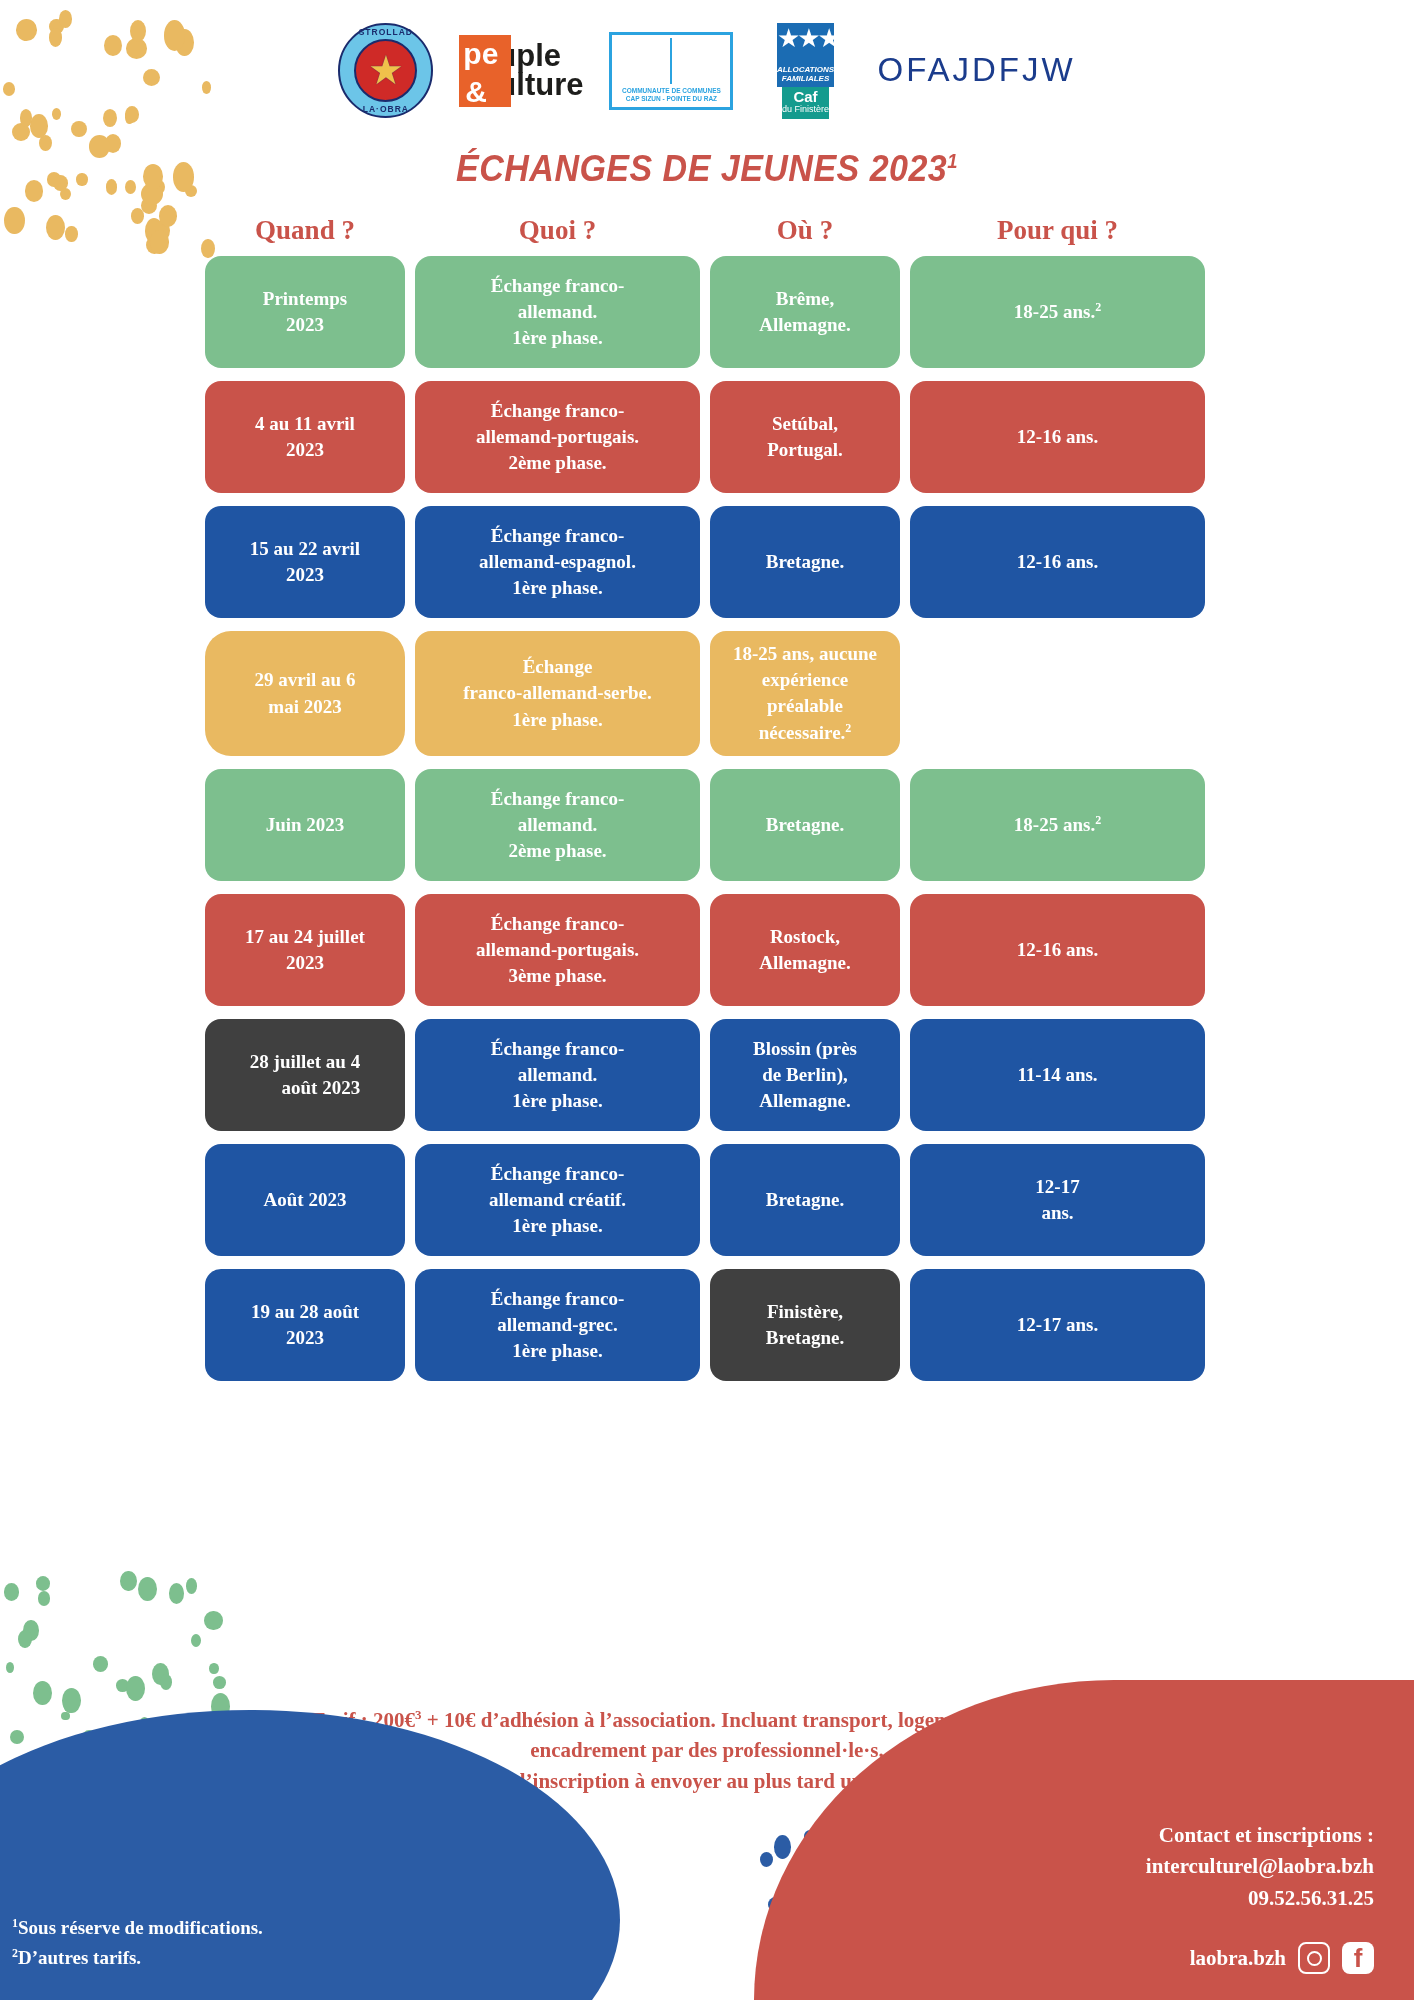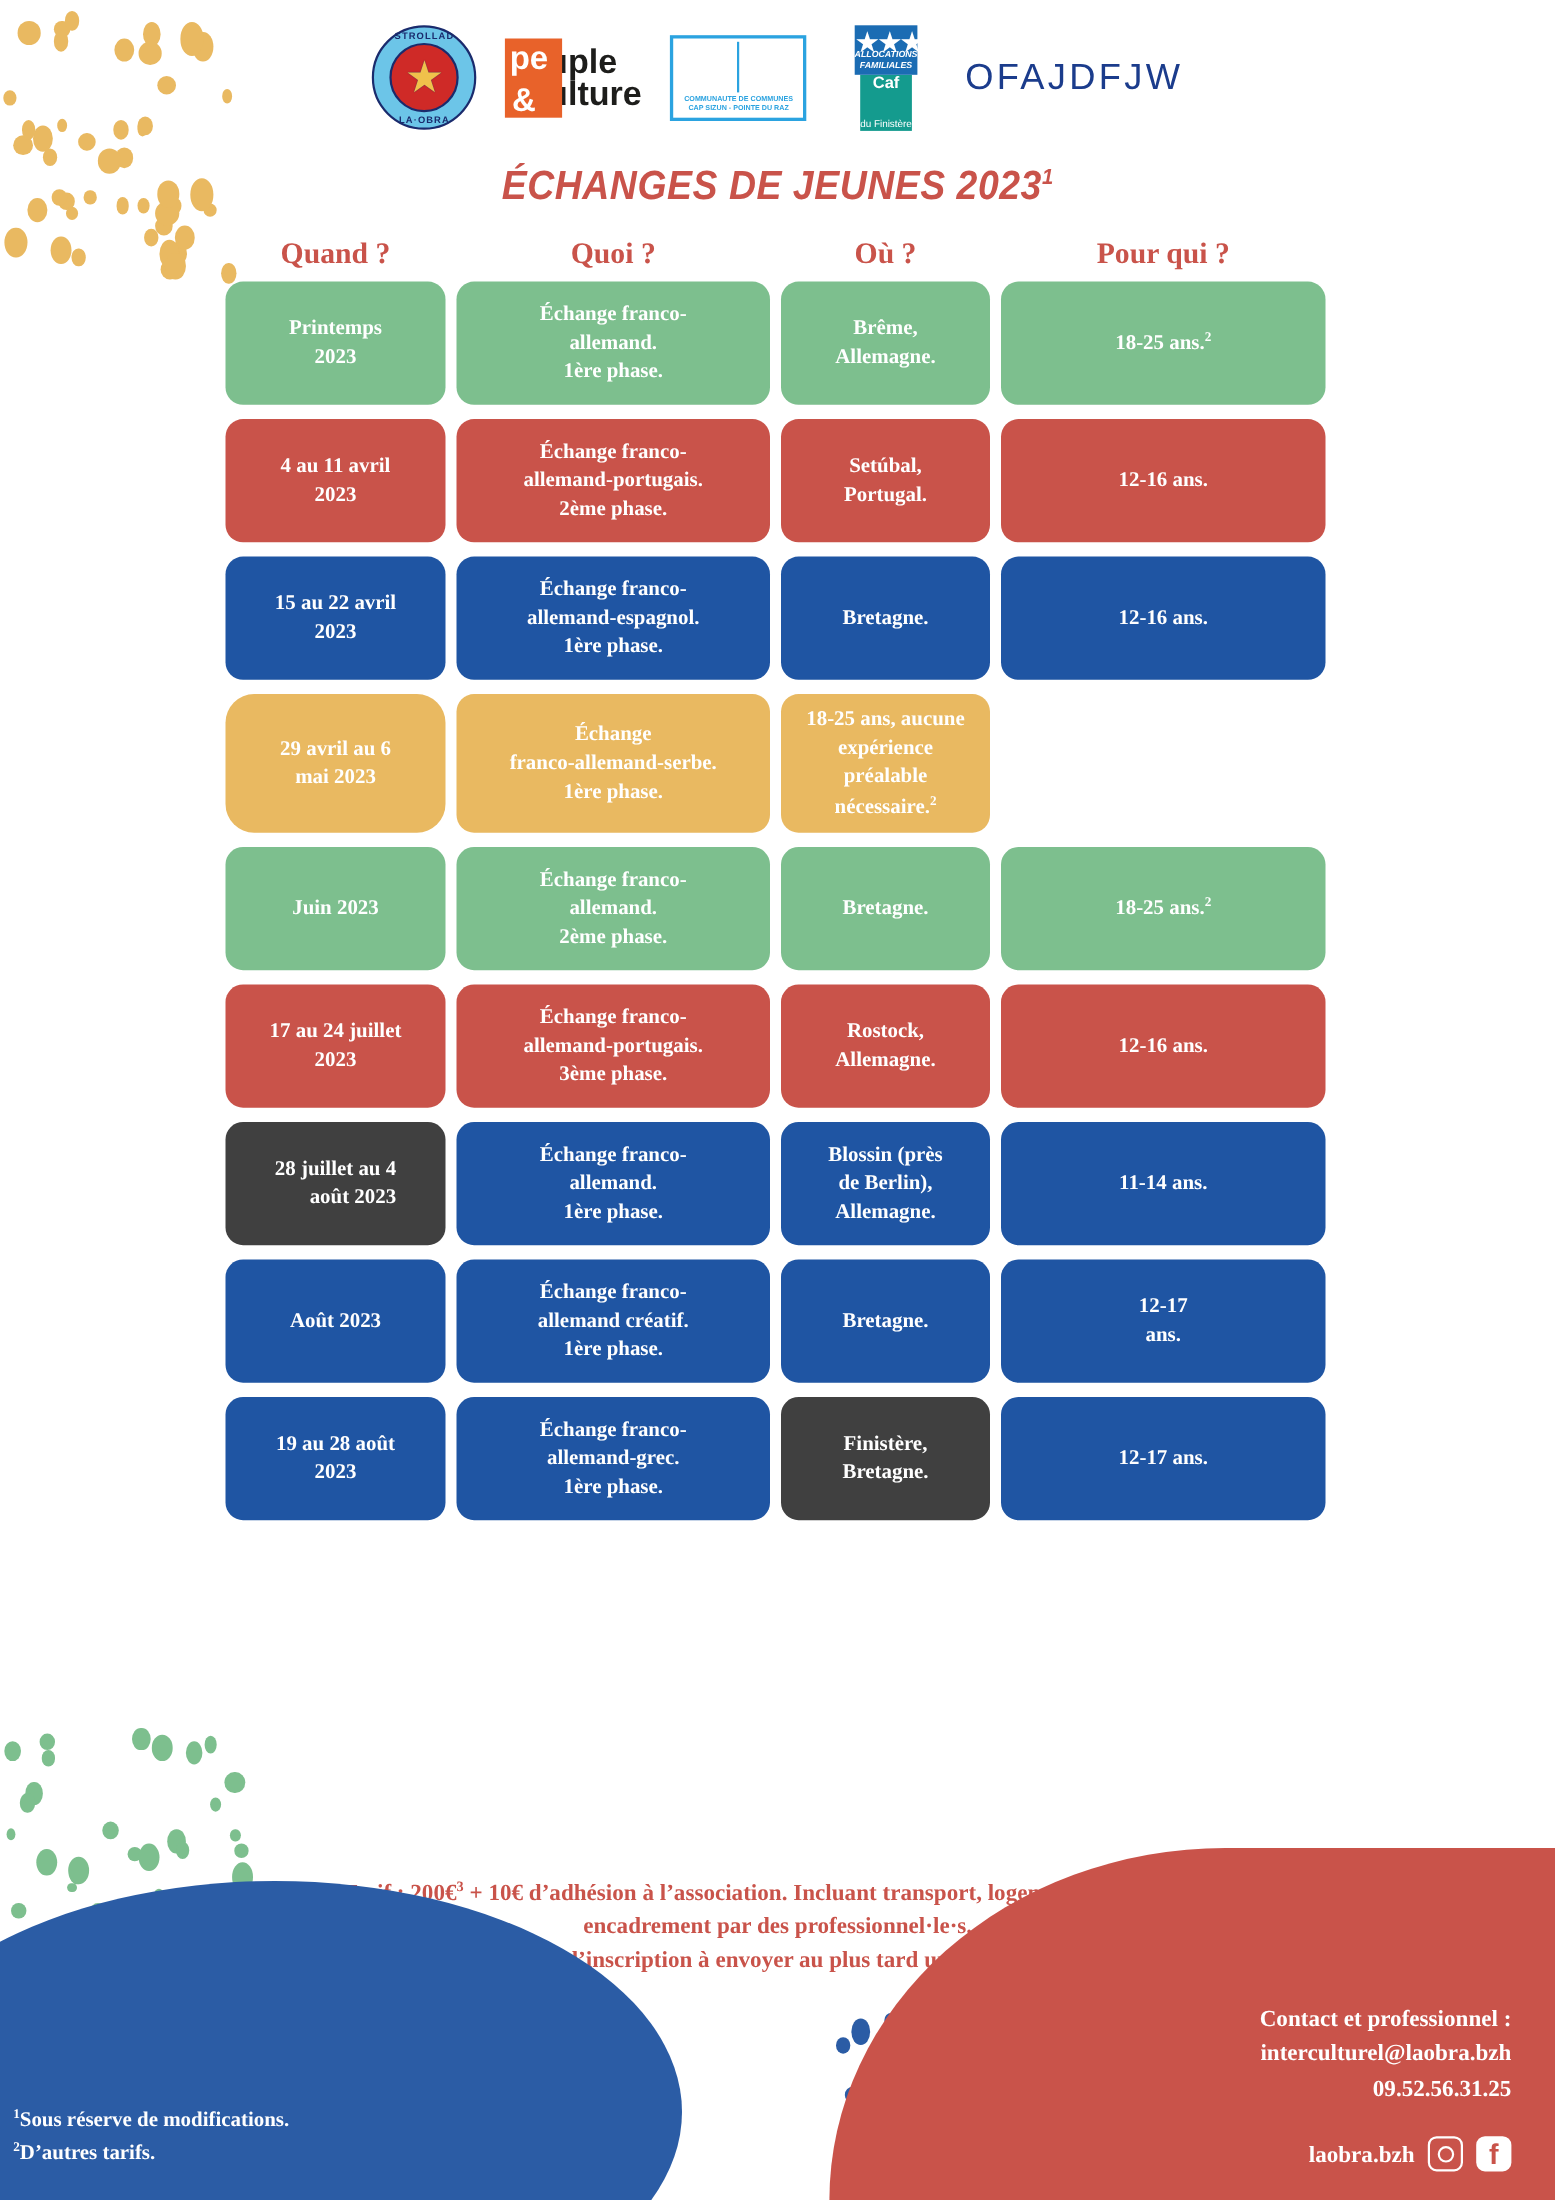--- a/index.html
+++ b/index.html
@@ -105,21 +105,21 @@
     letter-spacing: -3px;
   }
   .caf-top-label {
     font-family: "Liberation Sans", sans-serif;
     font-size: 8px; font-weight: bold; font-style: italic;
     text-align: center; line-height: 1.15; z-index: 2;
   }
   .caf-bot {
     flex: 1.1; background: #149b8e; color: #ffffff;
     display: flex; flex-direction: column;
-    align-items: center; justify-content: flex-end; gap: 24px;
+    align-items: center; justify-content: center;
   }
   .caf-bot .c1 { font-family: "Liberation Sans", sans-serif; font-size: 15px; font-weight: bold; line-height: 1; }
   .caf-bot .c2 { font-family: "Liberation Sans", sans-serif; font-size: 9px; line-height: 1.3; }
 
   
   #logo-ofaj {
     color: #1b3c8c; font-family: "Liberation Sans", sans-serif;
     line-height: 1.05; letter-spacing: 3px;
   }
   #logo-ofaj div { font-size: 33px; }
@@ -678,21 +678,21 @@
 
 <div id="blob-blue"></div>
 <div id="blob-red"></div>
 
 <div id="footnotes">
     <div><sup>1</sup>Sous réserve de modifications.</div>
     <div><sup>2</sup>D’autres tarifs.</div>
   </div>
 
 <div id="contact">
-  <div>Contact et professionnel :</div>
+  <div>Contact et inscriptions :</div>
   <div>interculturel@laobra.bzh</div>
   <div>09.52.56.31.25</div>
 </div>
 
 <div id="social">
   <span>laobra.bzh</span>
   <span class="sq-icon">
       <span class="ig-ring"></span>
     </span>
   <span class="sq-icon fb">

